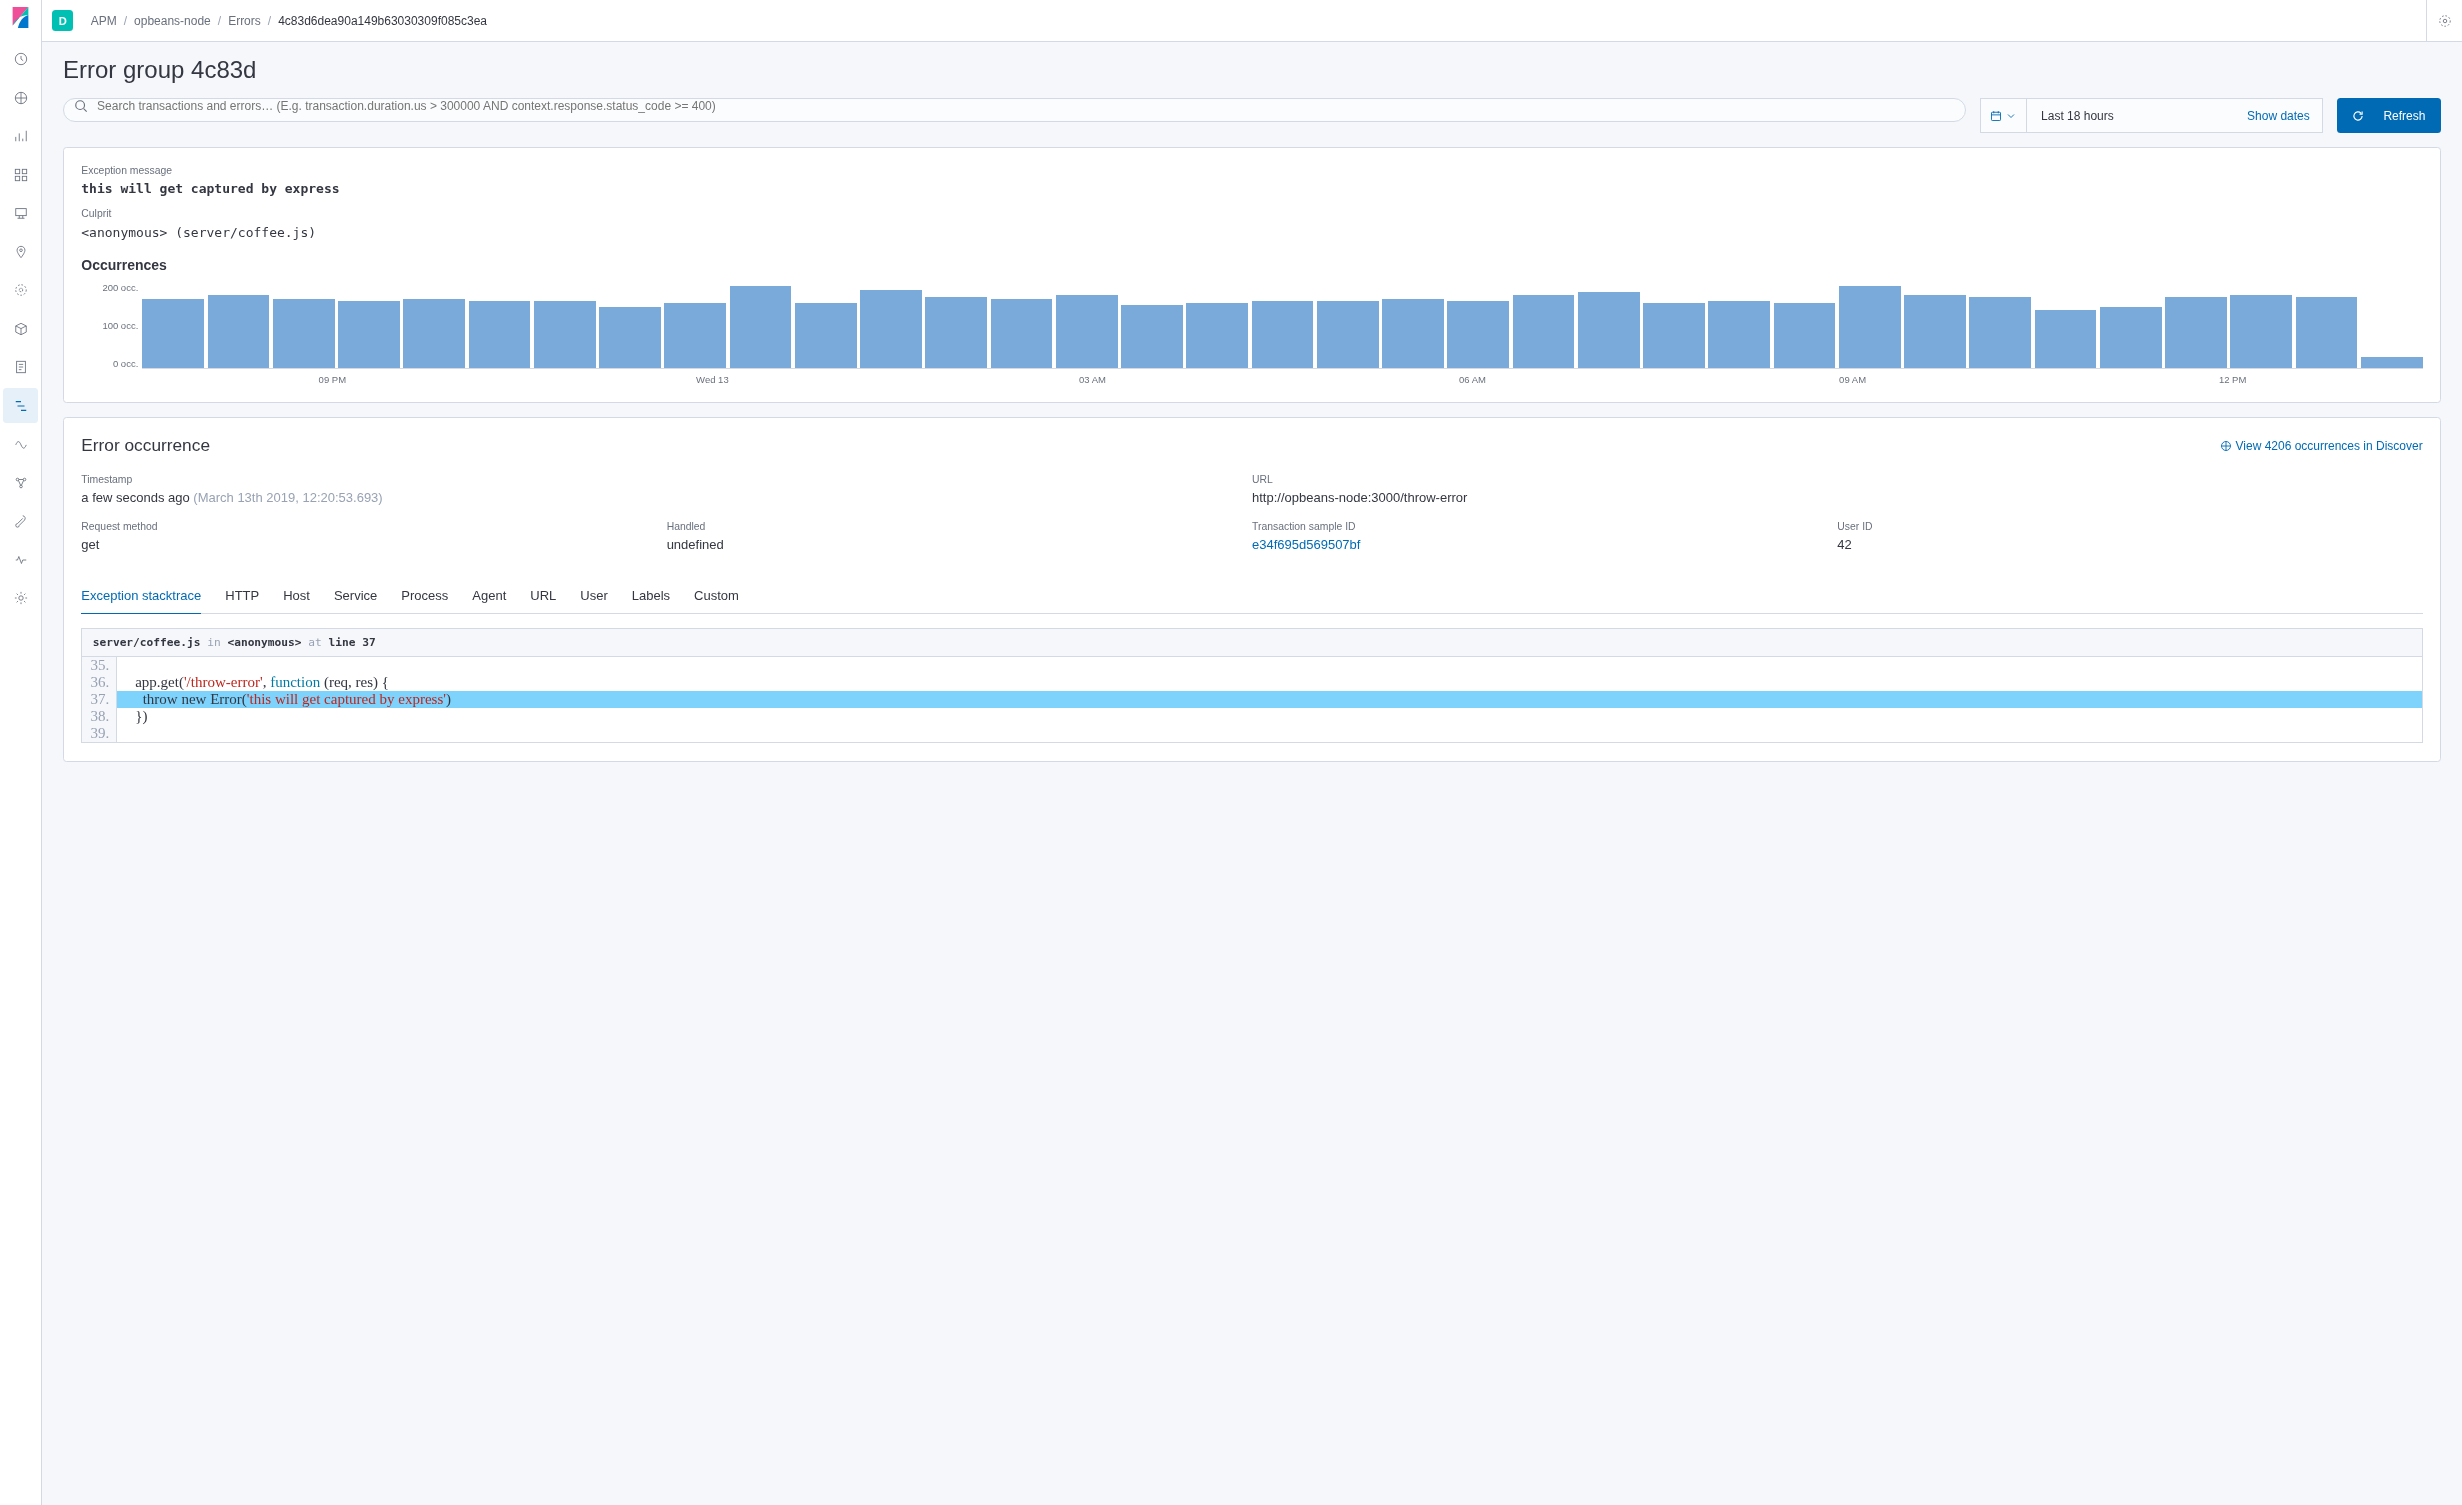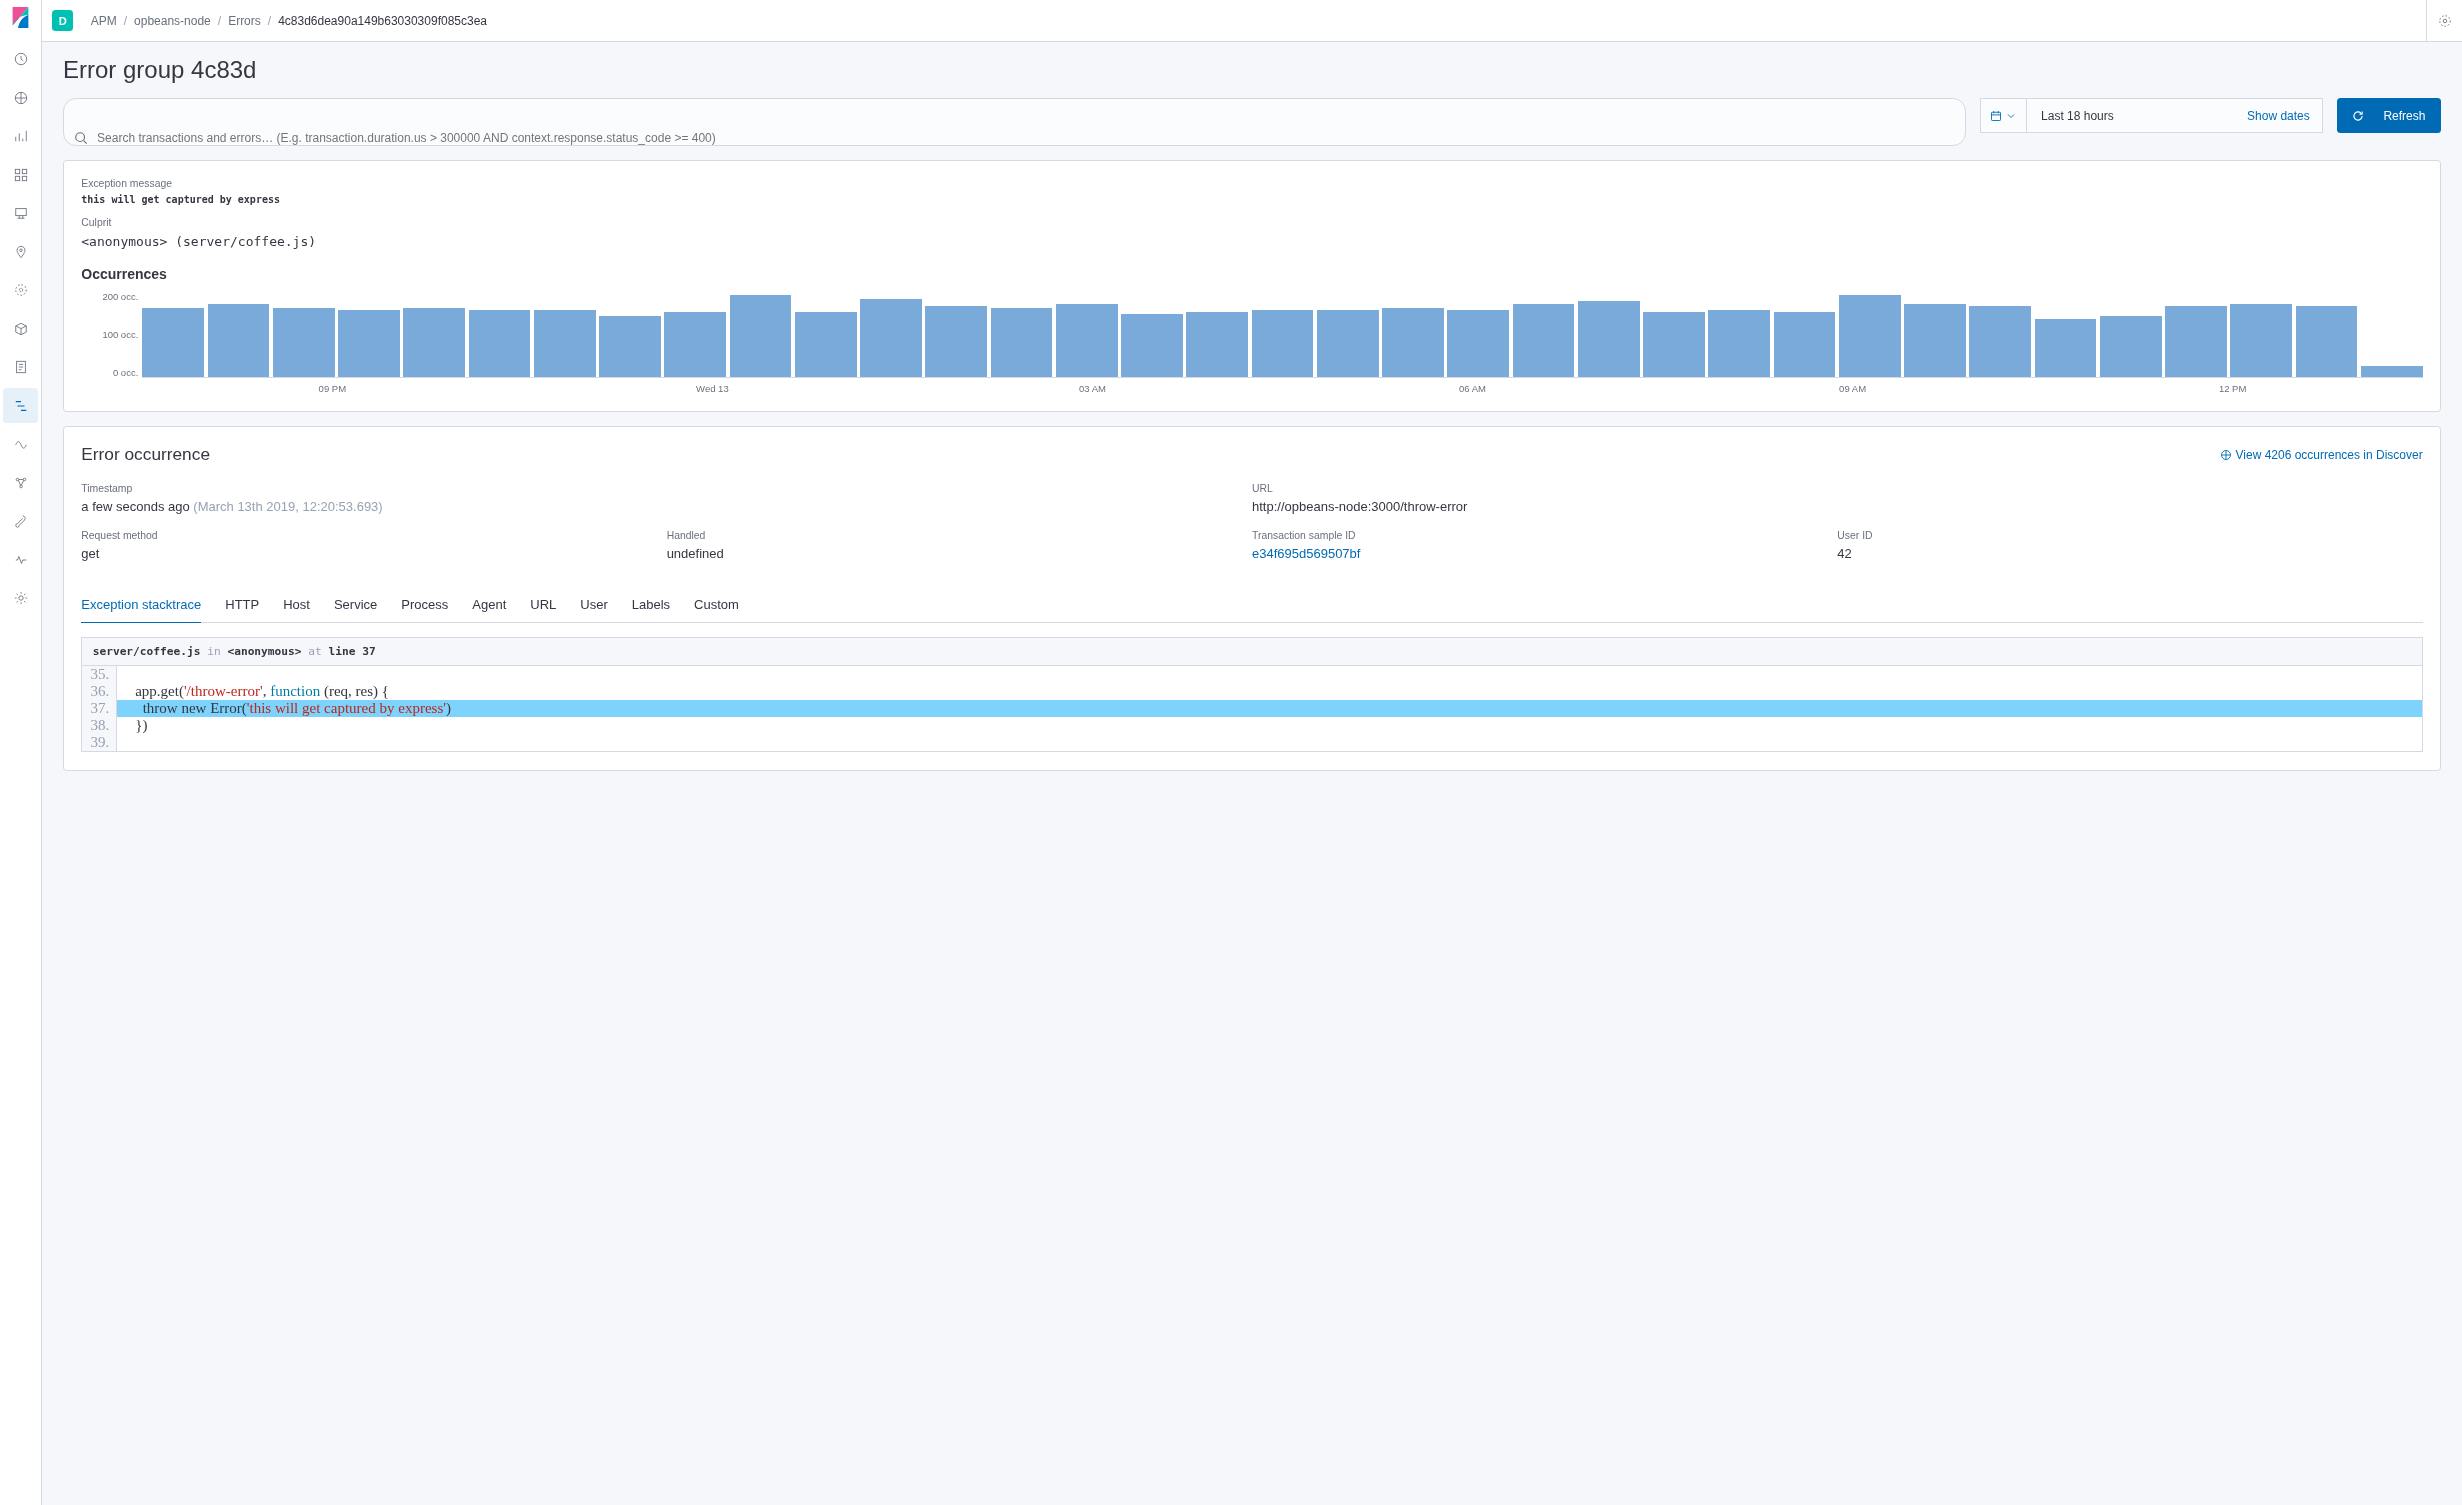--- a/index.html
+++ b/index.html
@@ -15,33 +15,33 @@
 .space-badge { width: 21px; height: 21px; background: #00bfb3; color: #fff; border-radius: 3.5px; display: flex; align-items: center; justify-content: center; font-weight: 600; font-size: 11.2px; margin-right: 17.3px; }
 .breadcrumbs { display: flex; align-items: center; gap: 7px; font-size: 12px; }
 .breadcrumbs .crumb { color: #69707d; }
 .breadcrumbs .crumb.link { cursor: pointer; }
 .breadcrumbs .crumb.current { color: #343741; }
 .breadcrumbs .sep { color: #98a2b3; }
 .header-right { margin-left: auto; color: #69707d; border-left: 0.9px solid #d3dae6; padding-left: 10.4px; height: 100%; display: flex; align-items: center; }
 .content { padding: 14px 21px 28px; }
 .page-title { font-size: 24px; font-weight: 400; margin-bottom: 14px; }
 .toolbar { display: flex; gap: 14px; margin-bottom: 14px; }
-.search-box { flex: 1; display: flex; align-items: flex-end; border: 0.9px solid #d3dae6; border-radius: 13px; background: #fbfcfd; height: 48px; padding: 0 10.4px; color: #69707d; }
+.search-box { flex: 1; display: flex; align-items: flex-start; border: 0.9px solid #d3dae6; border-radius: 13px; background: #fbfcfd; height: 24px; padding: 0 10.4px; color: #69707d; }
 .search-box svg { width: 14px; height: 14px; margin-right: 8.7px; }
 .search-box input { border: none; background: transparent; flex: 1; font-size: 12px; outline: none; }
 .date-group { display: flex; border: 0.9px solid #d3dae6; border-radius: 0; background: #fbfcfd; height: 35px; align-items: stretch; }
 .date-btn { display: flex; align-items: center; padding: 0 8.7px; border-right: 0.9px solid #d3dae6; color: #006bb4; cursor: pointer; }
 .date-btn svg { width: 12px; height: 12px; }
 .date-text { display: flex; align-items: center; padding: 0 14px; min-width: 208px; }
 .show-dates { display: flex; align-items: center; padding: 0 12px; color: #006bb4; cursor: pointer; }
 .refresh-btn { background: #006bb4; color: #fff; border: none; border-radius: 3.5px; height: 35px; padding: 0 15.6px; display: flex; align-items: center; gap: 19px; font-size: 12px; cursor: pointer; }
 .refresh-btn svg { width: 12px; height: 12px; }
 .panel { background: #fff; border: 0.9px solid #d3dae6; border-radius: 3.5px; padding: 17.3px; margin-bottom: 14px; }
 .field-label { font-size: 10.4px; color: #69707d; margin-bottom: 5.2px; }
-.exception-msg { font-family: Menlo, Consolas, monospace; font-size: 10px; font-weight: 600; margin-bottom: 12px; }
+.exception-msg { font-family: Menlo, Consolas, monospace; font-size: 13px; font-weight: 600; margin-bottom: 12px; }
 .culprit { font-family: Menlo, Consolas, monospace; font-size: 13px; margin-bottom: 17.3px; }
 .section-title { font-size: 14px; font-weight: 700; margin-bottom: 8.7px; }
 .chart-wrap { position: relative; padding-left: 61px; }
 .chart-y-labels { position: absolute; left: 0; top: 0; height: 87px; width: 57px; display: flex; flex-direction: column; justify-content: space-between; font-size: 9.5px; color: #69707d; text-align: right; }
 .chart-bars { display: flex; align-items: flex-end; gap: 3.5px; height: 87px; border-bottom: 0.9px solid #d3dae6; }
 .chart-bars .bar { flex: 1; background: #79aad9; }
 .chart-x-labels { display: flex; font-size: 9.5px; color: #69707d; padding-top: 5.2px; }
 .chart-x-labels span { flex: 1; text-align: center; }
 .occ-header { display: flex; align-items: center; justify-content: space-between; margin-bottom: 17.3px; }
 .occ-title { font-size: 17.3px; font-weight: 400; }

